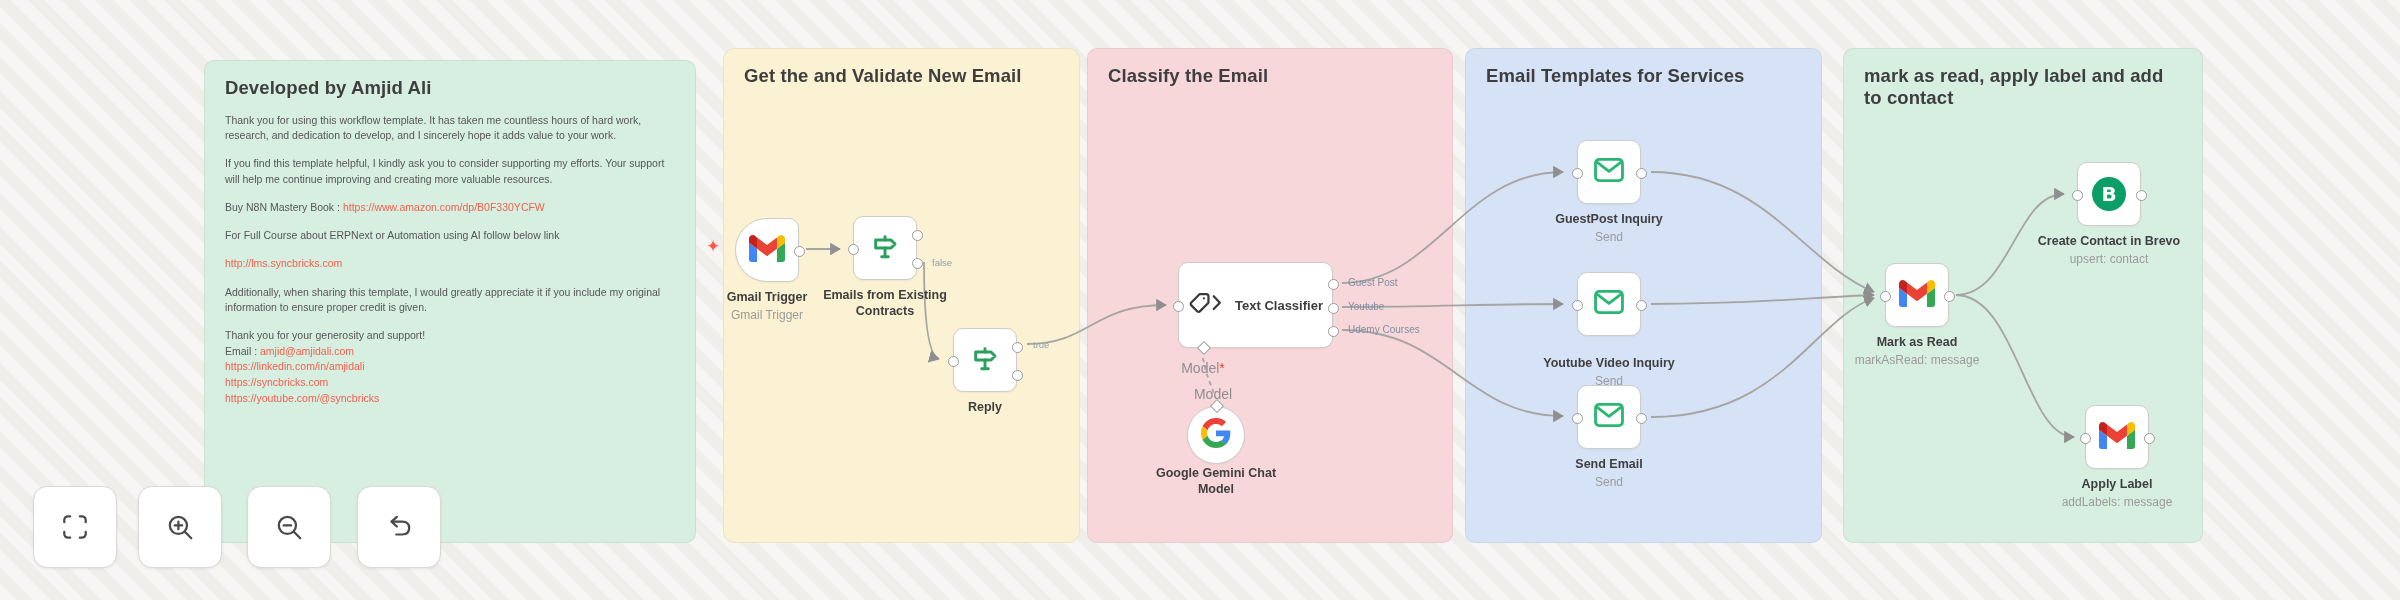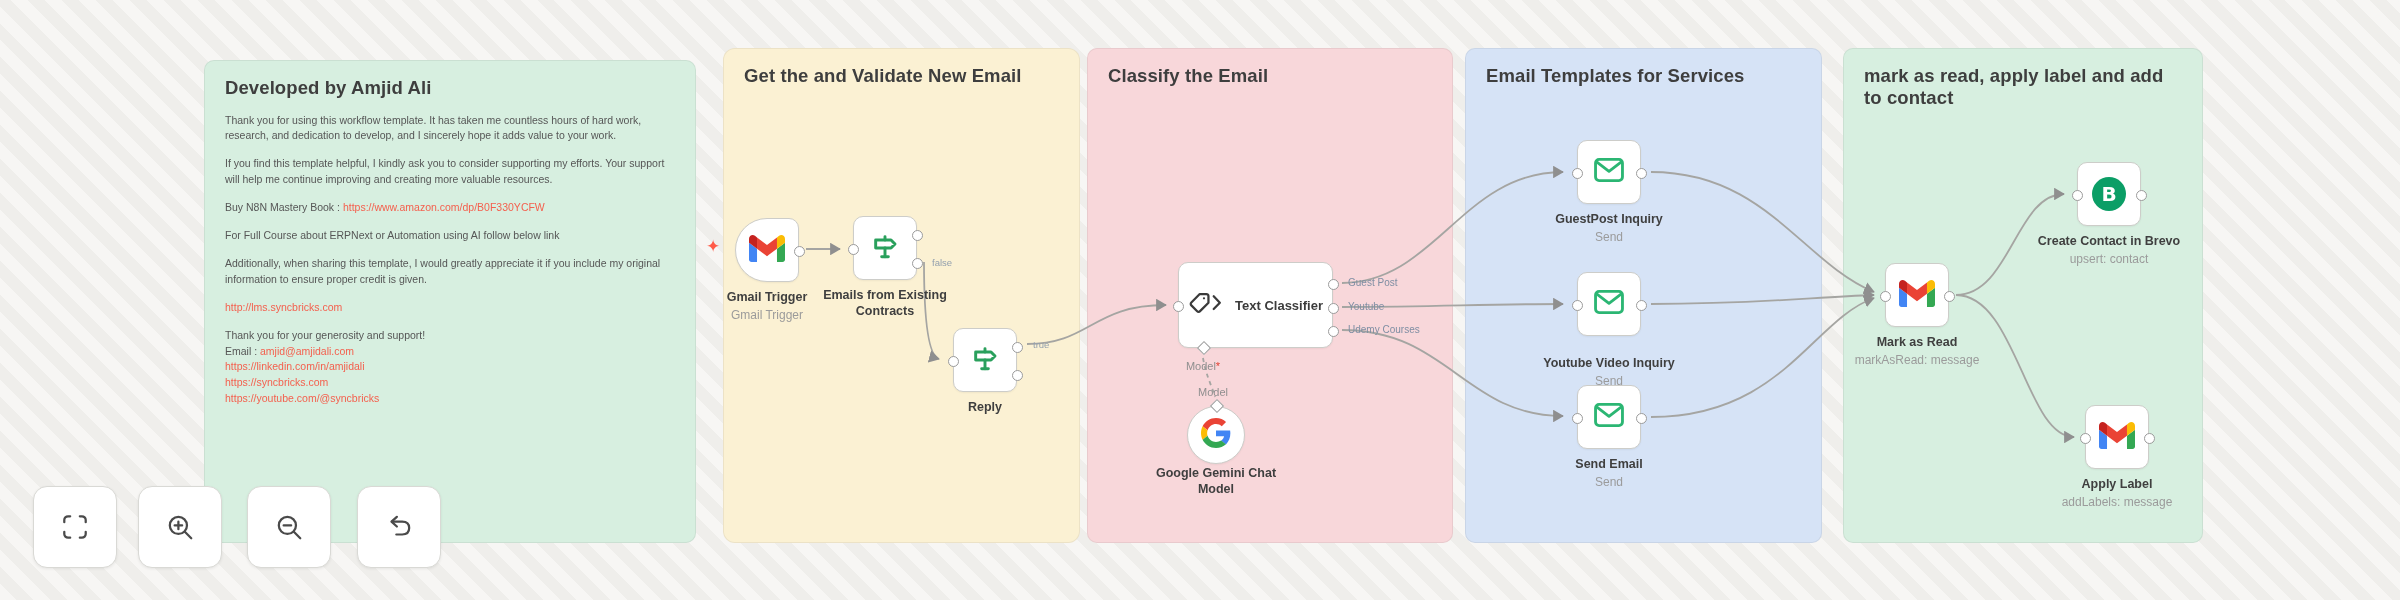--- a/index.html
+++ b/index.html
@@ -37,21 +37,21 @@
   .node-title{font-size:13px;font-weight:bold;color:#3c3c3c;}
   .caption{position:absolute;transform:translateX(-50%);text-align:center;}
   .caption .nl{font-size:12.5px;font-weight:600;color:#3f3f3f;line-height:1.25;}
   .caption .ns{font-size:12px;color:#9b9b9b;margin-top:2px;}
   .port{position:absolute;width:11px;height:11px;border-radius:50%;background:#fff;border:1.6px solid #9b9b9b;box-sizing:border-box;}
   .pin{left:-6.5px;}
   .pout{right:-6.5px;}
   .diamond{position:absolute;width:10px;height:10px;background:#fff;border:1.6px solid #9b9b9b;transform:rotate(45deg);box-sizing:border-box;}
   .port-label{position:absolute;font-size:9.5px;color:#93a0ae;white-space:nowrap;}
   .port-label.cls{color:#7f8ea3;font-size:10px;}
-  .model-label{position:absolute;transform:translateX(-50%);font-size:11px;color:#8f8f8f;white-space:nowrap;}
+  .model-label{position:absolute;transform:translateX(-50%);font-size:14px;color:#8f8f8f;white-space:nowrap;}
   .star{color:#e03e2f;}
   .spark{position:absolute;font-size:17px;color:#ff5a47;}
   .brevo-circle{width:34px;height:34px;border-radius:50%;background:#0b9e66;display:flex;align-items:center;justify-content:center;}
   .brevo-circle span{color:#fff;font-weight:bold;font-size:20px;font-family:"DejaVu Sans",sans-serif;}
   
   svg.edges{position:absolute;left:0;top:0;pointer-events:none;}
   svg.edges path.e{fill:none;stroke:#a5a5a2;stroke-width:1.8;}
   svg.edges path.dash{stroke-dasharray:4 4;}
   
   .ctl{
@@ -67,22 +67,22 @@
 
 <div class="canvas">
 
   <div class="note note-green" style="left:204px;top:60px;width:492px;height:483px;">
     <h2>Developed by Amjid Ali</h2>
     <div class="note-body">
       <p>Thank you for using this workflow template. It has taken me countless hours of hard work, research, and dedication to develop, and I sincerely hope it adds value to your work.</p>
       <p>If you find this template helpful, I kindly ask you to consider supporting my efforts. Your support will help me continue improving and creating more valuable resources.</p>
       <p><span>Buy N8N Mastery Book : </span><a class="lnk">https://www.amazon.com/dp/B0F330YCFW</a></p>
       <p>For Full Course about ERPNext or Automation using AI follow below link</p>
+      <p><a class="lnk">http://lms.syncbricks.com</a></p>
       <p>Additionally, when sharing this template, I would greatly appreciate it if you include my original information to ensure proper credit is given.</p>
-      <p><a class="lnk">http://lms.syncbricks.com</a></p>
       <p class="tight">
         <span>Thank you for your generosity and support!</span><br>
         <span>Email : </span><a class="lnk">amjid@amjidali.com</a><br>
         <a class="lnk">https://linkedin.com/in/amjidali</a><br>
         <a class="lnk">https://syncbricks.com</a><br>
         <a class="lnk">https://youtube.com/@syncbricks</a>
       </p>
     </div>
   </div>
 

